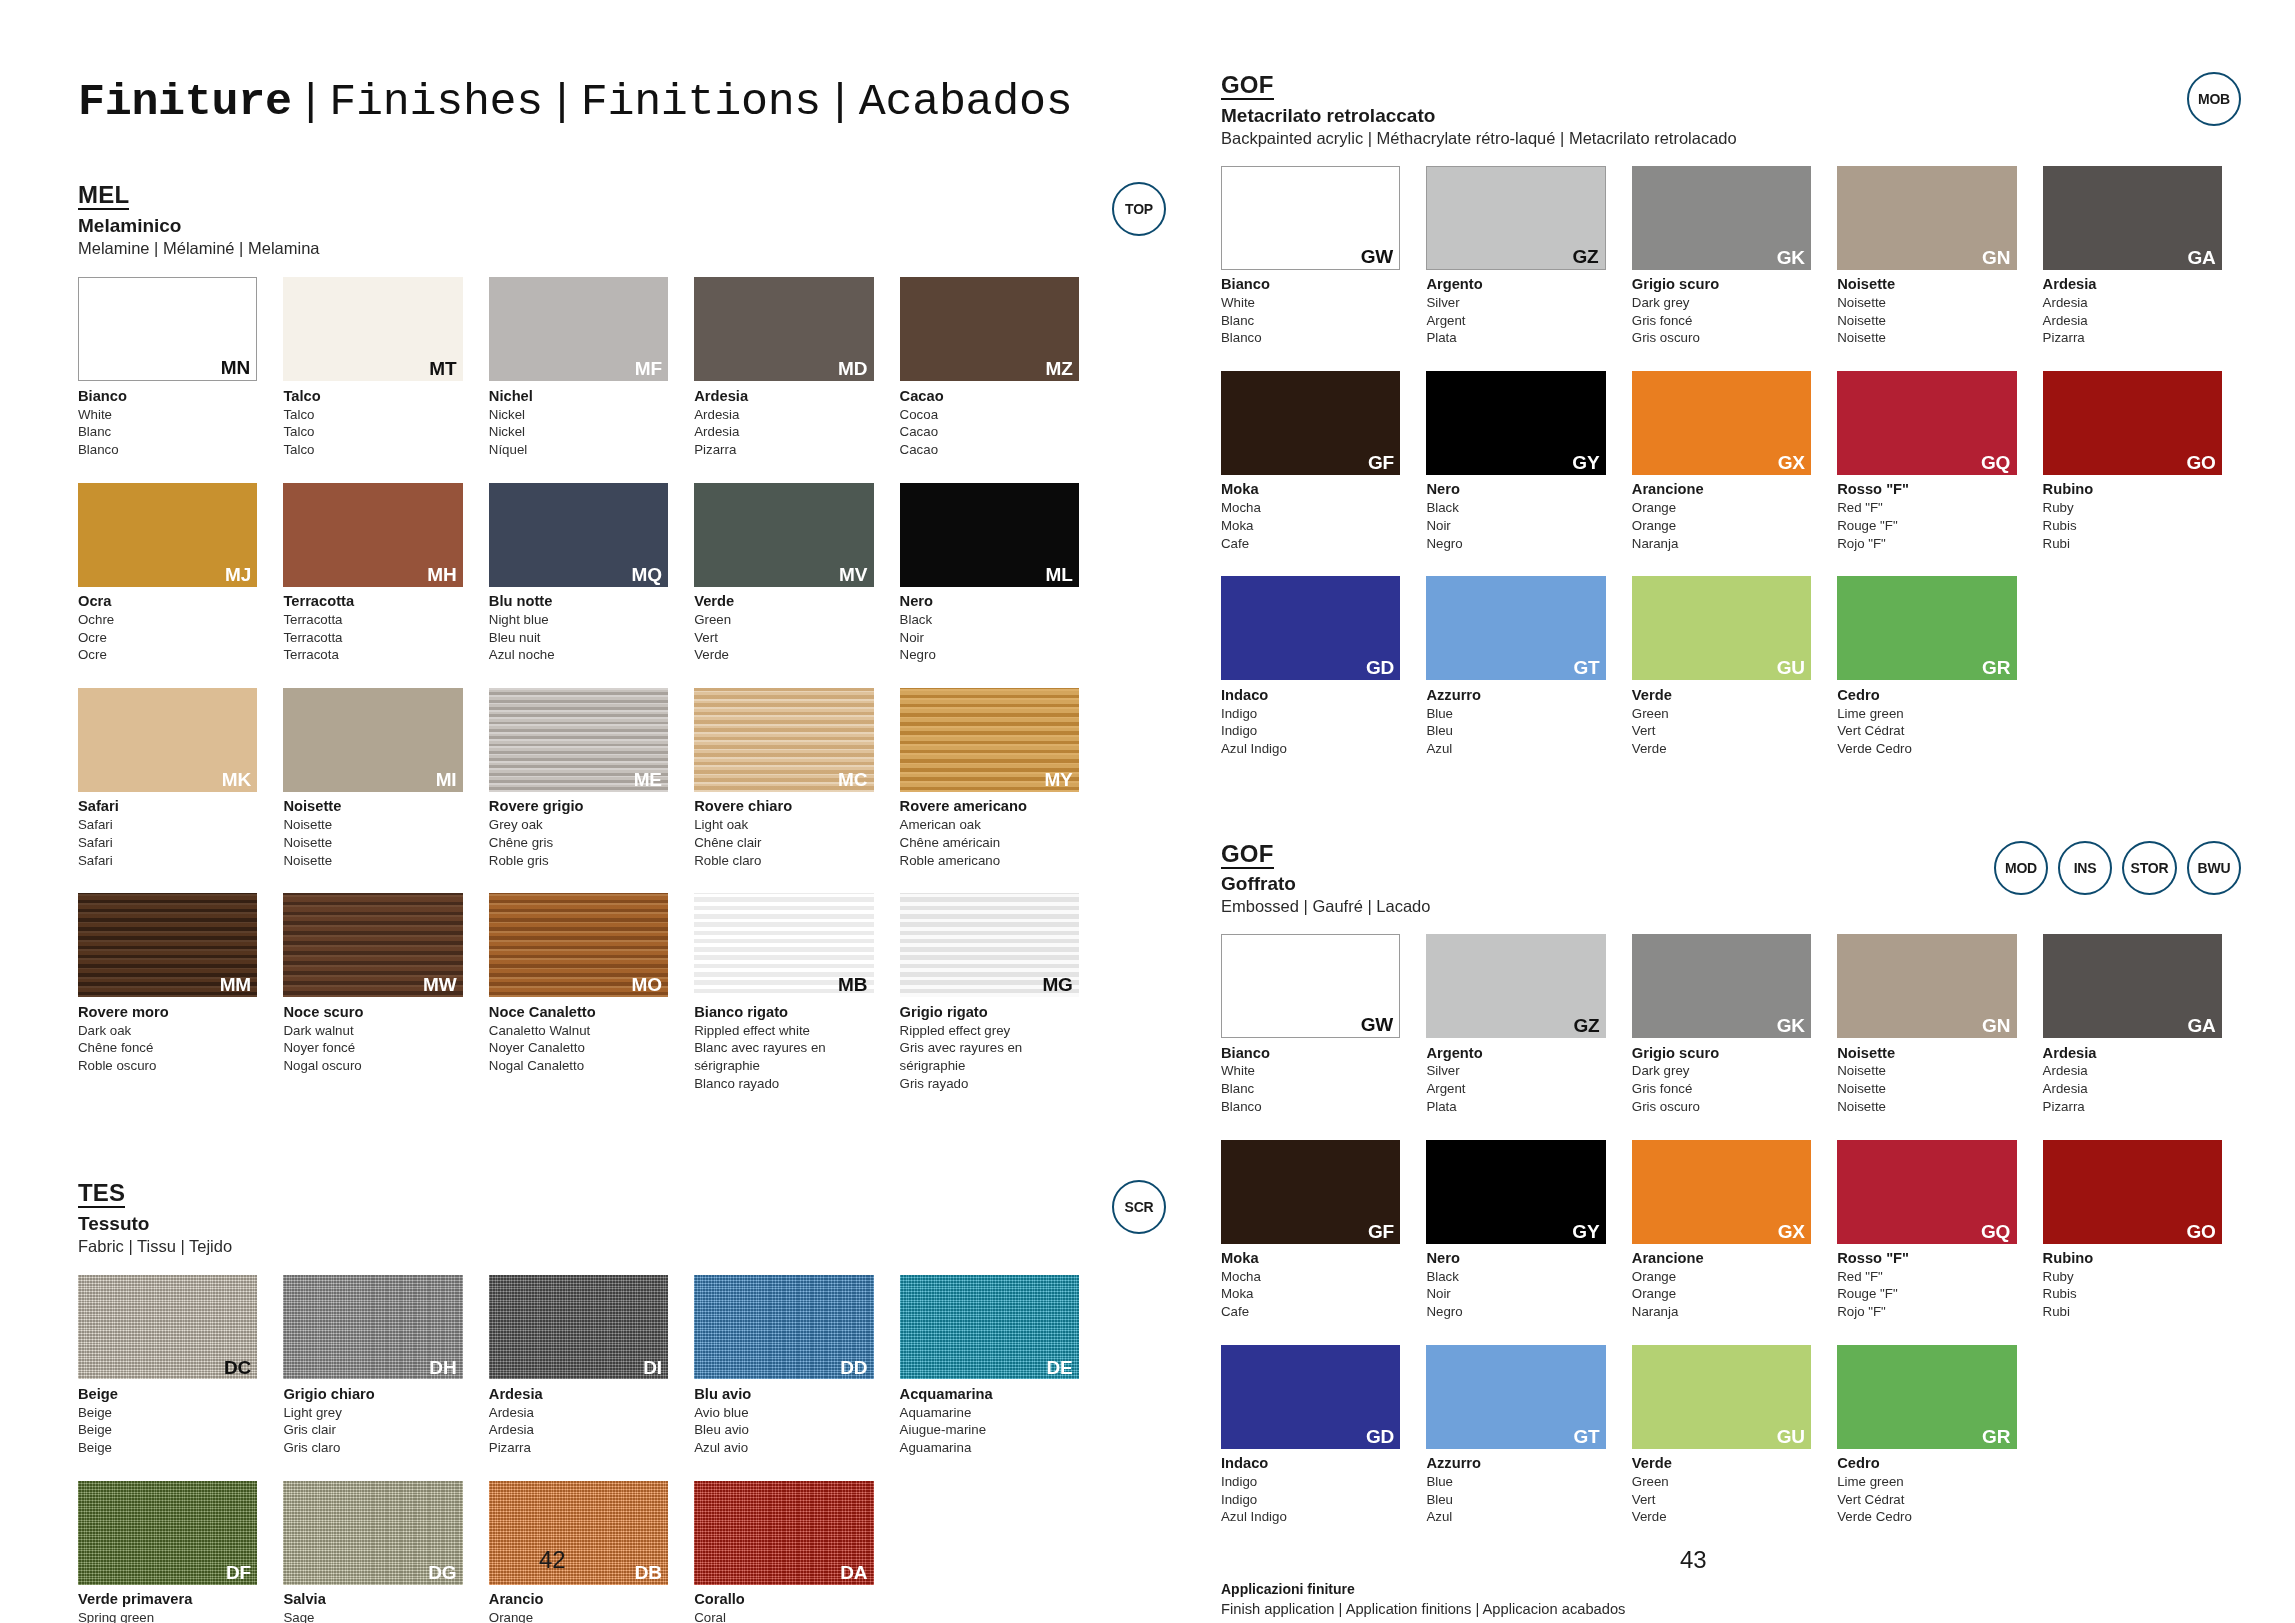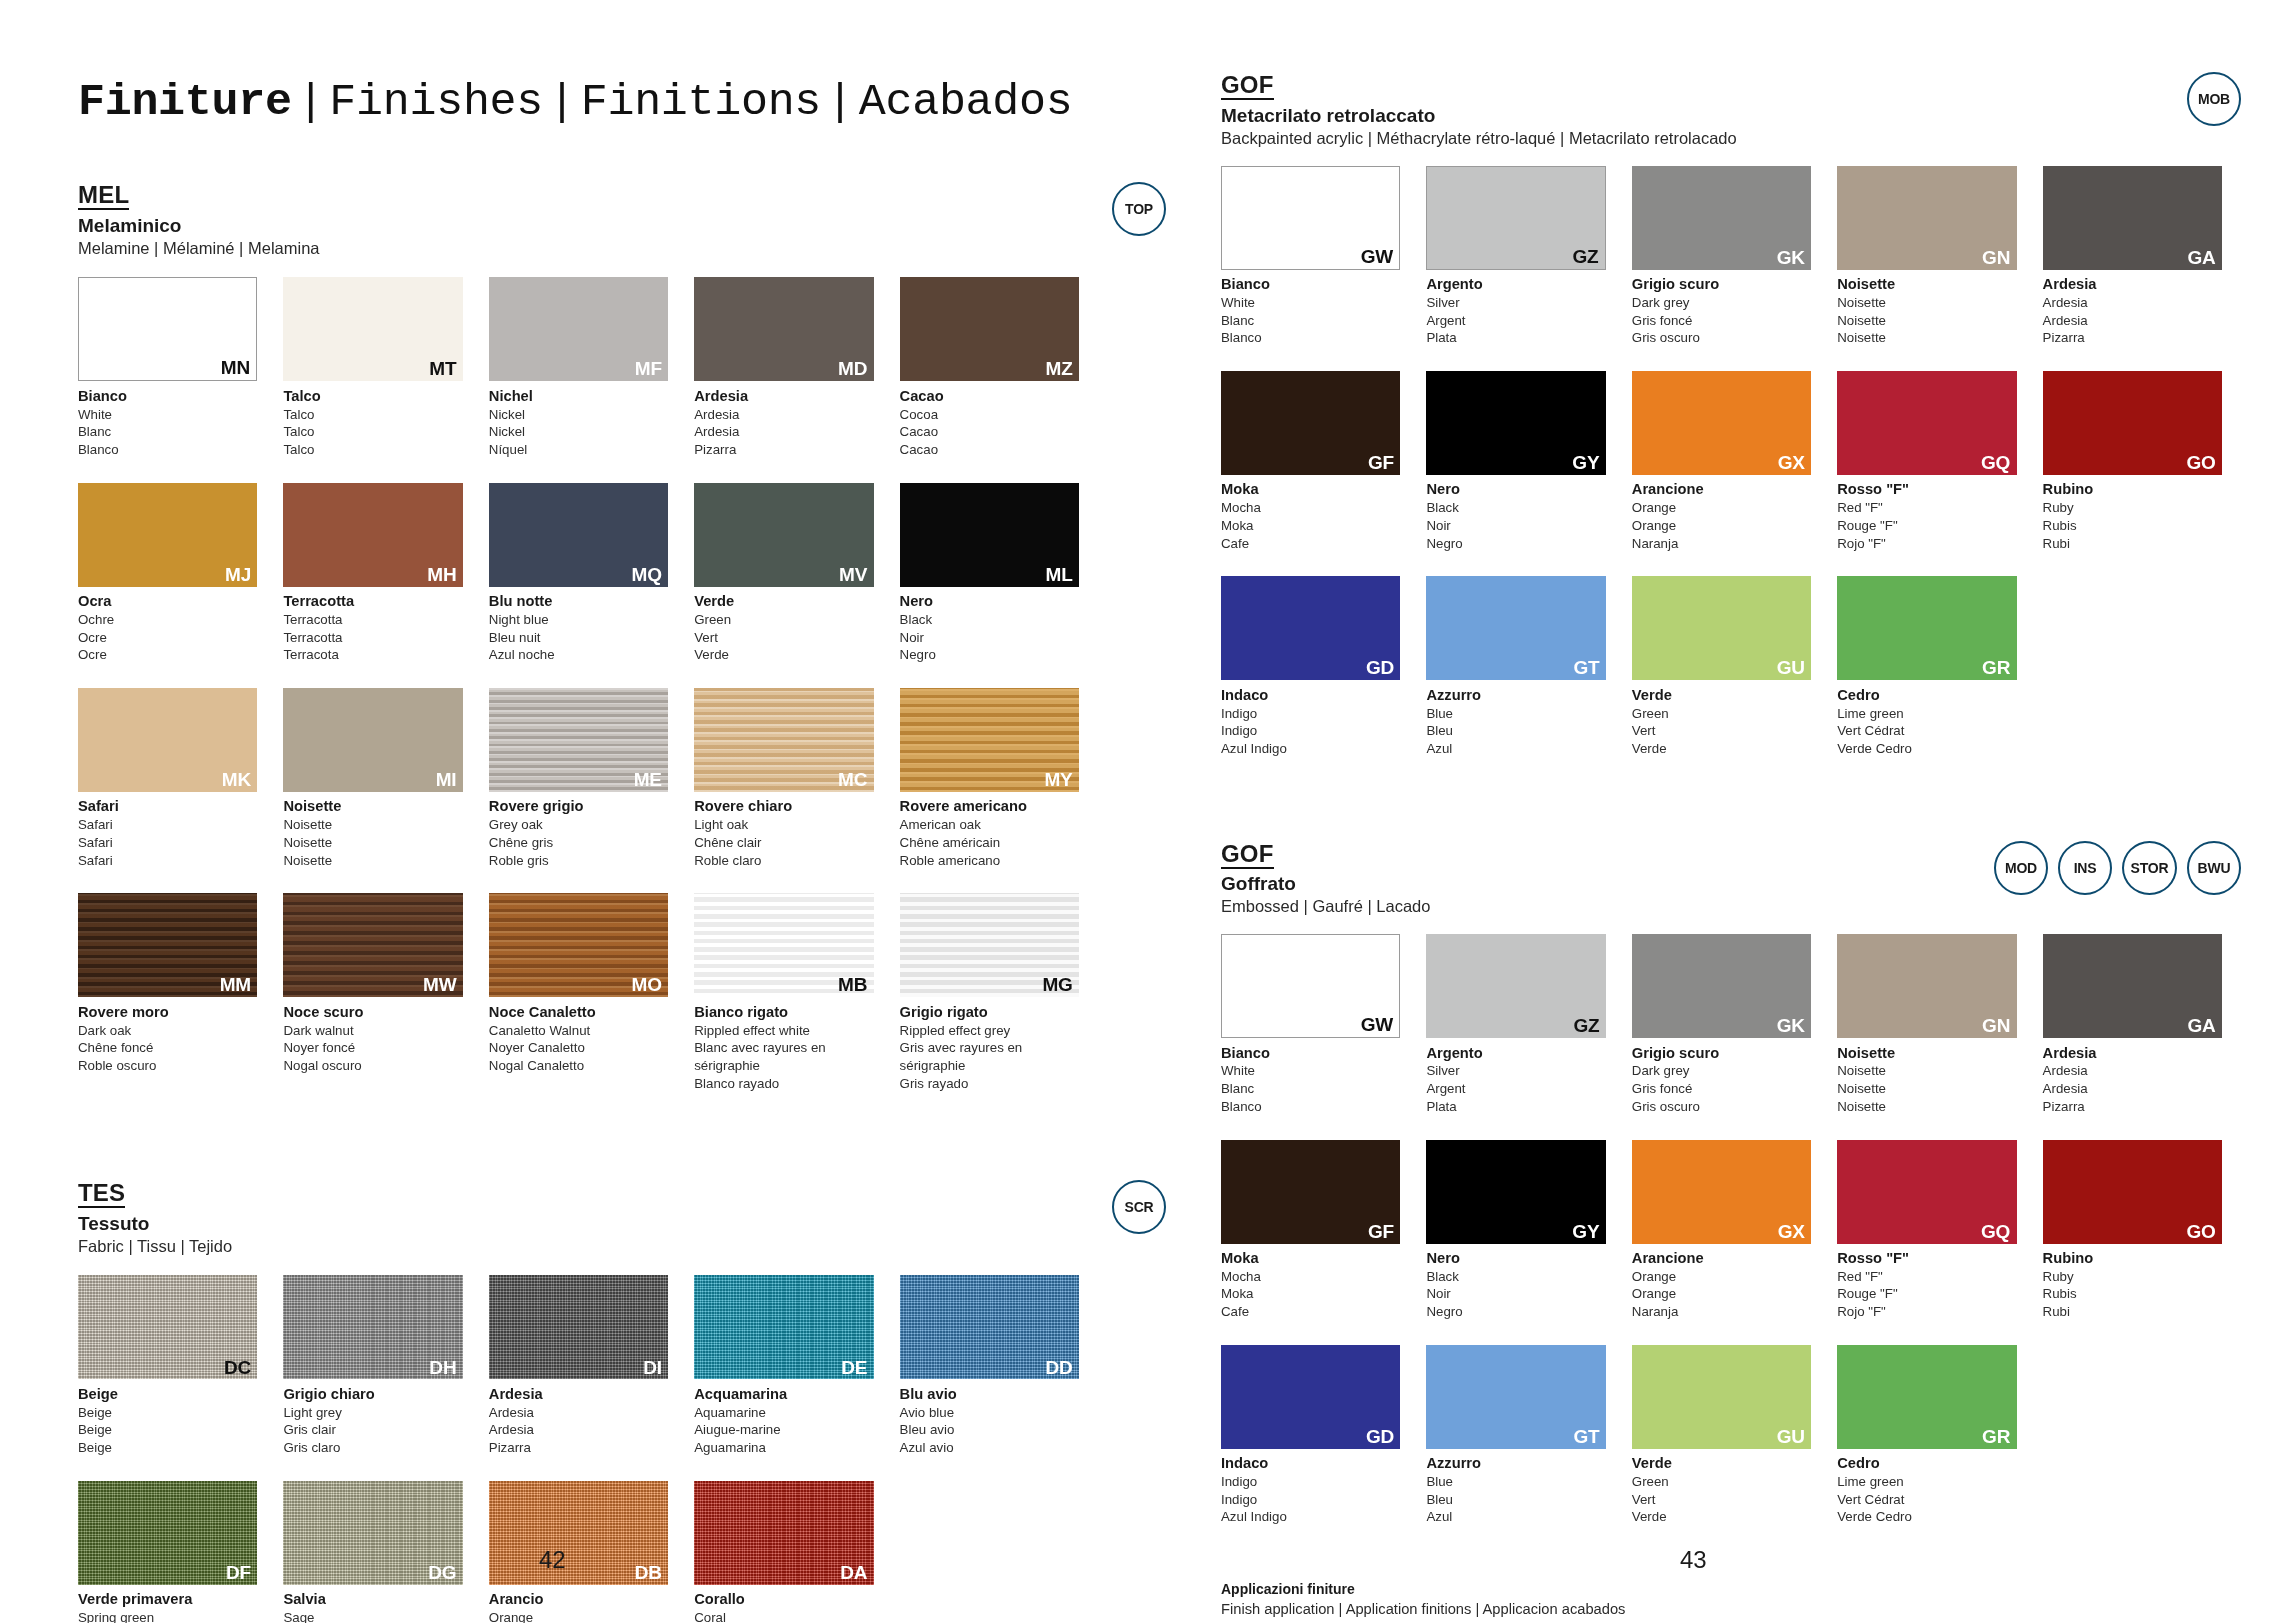--- a/index.html
+++ b/index.html
@@ -341,39 +341,39 @@
                 <span class="code" style="color: rgb(255, 255, 255);">DI</span>
               </div>
               <div class="names">
                 <div class="nm-it">Ardesia</div>
                 <div class="nm-tr">Ardesia</div>
                 <div class="nm-tr">Ardesia</div>
                 <div class="nm-tr">Pizarra</div>
               </div>
             </div>
             <div class="cellwrap">
+              <div class="chip" style="background: repeating-linear-gradient(0deg, rgba(255, 255, 255, 0.22) 0px, rgba(255, 255, 255, 0.22) 0.9px, rgba(0, 0, 0, 0.18) 0.9px, rgba(0, 0, 0, 0.18) 2.8px), repeating-linear-gradient(90deg, rgba(255, 255, 255, 0.2) 0px, rgba(255, 255, 255, 0.2) 0.9px, rgba(0, 0, 0, 0.16) 0.9px, rgba(0, 0, 0, 0.16) 2.8px), rgb(63, 140, 203);">
+                <span class="code" style="color: rgb(255, 255, 255);">DD</span>
+              </div>
+              <div class="names">
+                <div class="nm-it">Blu avio</div>
+                <div class="nm-tr">Avio blue</div>
+                <div class="nm-tr">Bleu avio</div>
+                <div class="nm-tr">Azul avio</div>
+              </div>
+            </div>
+            <div class="cellwrap">
               <div class="chip" style="background: repeating-linear-gradient(0deg, rgba(255, 255, 255, 0.22) 0px, rgba(255, 255, 255, 0.22) 0.9px, rgba(0, 0, 0, 0.18) 0.9px, rgba(0, 0, 0, 0.18) 2.8px), repeating-linear-gradient(90deg, rgba(255, 255, 255, 0.2) 0px, rgba(255, 255, 255, 0.2) 0.9px, rgba(0, 0, 0, 0.16) 0.9px, rgba(0, 0, 0, 0.16) 2.8px), rgb(24, 164, 196);">
                 <span class="code" style="color: rgb(255, 255, 255);">DE</span>
               </div>
               <div class="names">
                 <div class="nm-it">Acquamarina</div>
                 <div class="nm-tr">Aquamarine</div>
                 <div class="nm-tr">Aiugue-marine</div>
                 <div class="nm-tr">Aguamarina</div>
-              </div>
-            </div>
-            <div class="cellwrap">
-              <div class="chip" style="background: repeating-linear-gradient(0deg, rgba(255, 255, 255, 0.22) 0px, rgba(255, 255, 255, 0.22) 0.9px, rgba(0, 0, 0, 0.18) 0.9px, rgba(0, 0, 0, 0.18) 2.8px), repeating-linear-gradient(90deg, rgba(255, 255, 255, 0.2) 0px, rgba(255, 255, 255, 0.2) 0.9px, rgba(0, 0, 0, 0.16) 0.9px, rgba(0, 0, 0, 0.16) 2.8px), rgb(63, 140, 203);">
-                <span class="code" style="color: rgb(255, 255, 255);">DD</span>
-              </div>
-              <div class="names">
-                <div class="nm-it">Blu avio</div>
-                <div class="nm-tr">Avio blue</div>
-                <div class="nm-tr">Bleu avio</div>
-                <div class="nm-tr">Azul avio</div>
               </div>
             </div>
             <div class="cellwrap">
               <div class="chip" style="background: repeating-linear-gradient(0deg, rgba(255, 255, 255, 0.22) 0px, rgba(255, 255, 255, 0.22) 0.9px, rgba(0, 0, 0, 0.18) 0.9px, rgba(0, 0, 0, 0.18) 2.8px), repeating-linear-gradient(90deg, rgba(255, 255, 255, 0.2) 0px, rgba(255, 255, 255, 0.2) 0.9px, rgba(0, 0, 0, 0.16) 0.9px, rgba(0, 0, 0, 0.16) 2.8px), rgb(92, 122, 46);">
                 <span class="code" style="color: rgb(255, 255, 255);">DF</span>
               </div>
               <div class="names">
                 <div class="nm-it">Verde primavera</div>
                 <div class="nm-tr">Spring green</div>
                 <div class="nm-tr">Vert printemps</div>

